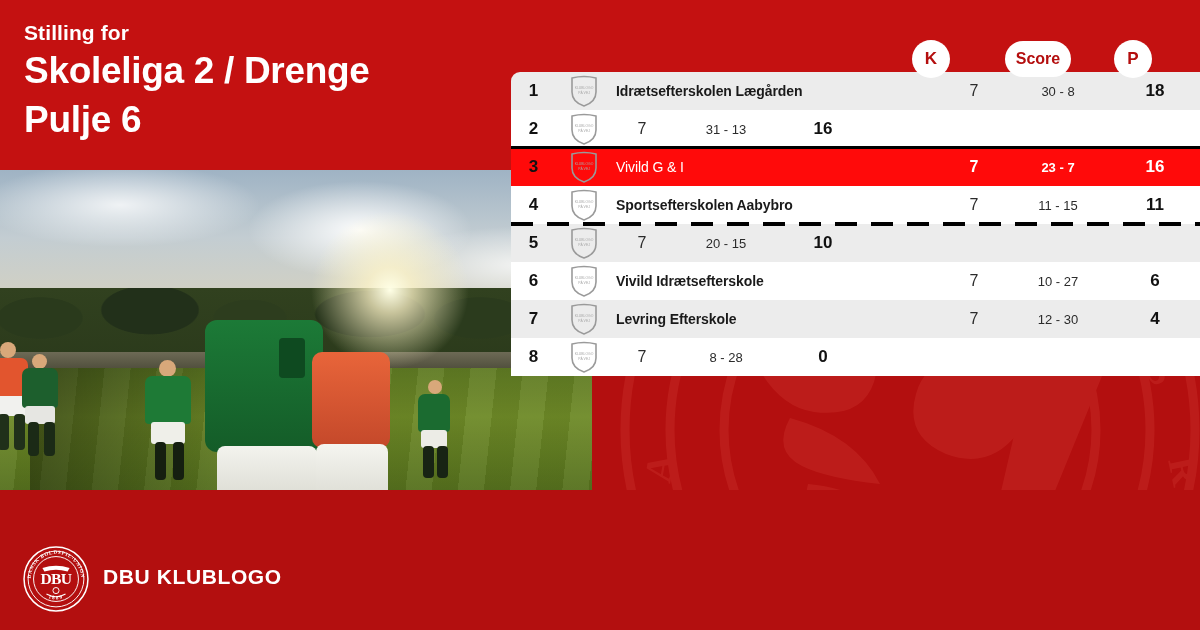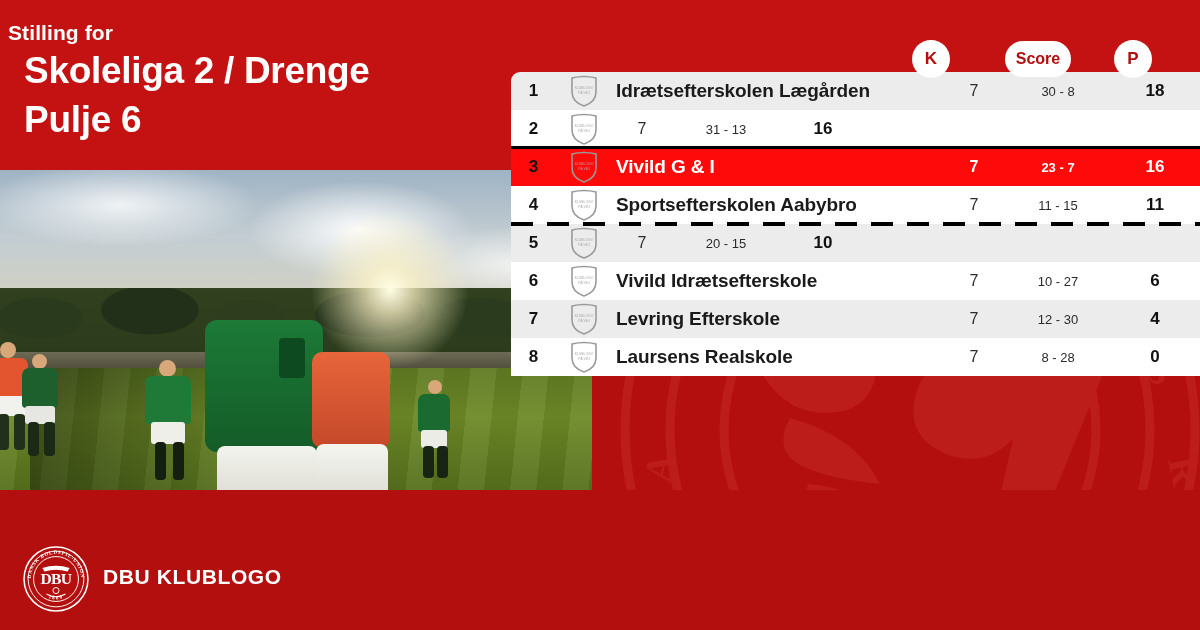--- a/index.html
+++ b/index.html
@@ -22,21 +22,21 @@
     position:absolute; left:610px; top:130px; width:600px; height:600px;
     opacity:.32;
   }
 
   
   #header-block{
     position:absolute; left:0; top:0; width:1200px; height:170px;
     background:#C41111;
   }
   #kicker{
-    position:absolute; left:8px; top:21px;
+    position:absolute; left:24px; top:21px;
     font-size:21px; font-weight:bold; color:#fff; letter-spacing:.1px;
   }
   #title-line-1{
     position:absolute; left:24px; top:50px;
     font-size:37px; font-weight:bold; color:#fff; letter-spacing:-.3px;
   }
   #title-line-2{
     position:absolute; left:24px; top:99px;
     font-size:37px; font-weight:bold; color:#fff; letter-spacing:-.3px;
   }
@@ -106,39 +106,39 @@
   .srow.highlight{ background:#FF0A0A; }
   .srow:first-child{ border-top-left-radius:9px; }
   .srow:last-child{ border-bottom-left-radius:0; }
 
   .c-rank{
     width:45px; text-align:center; font-size:17px; font-weight:bold; color:#111;
     flex:0 0 45px;
   }
   .c-badge{ flex:0 0 55px; display:flex; justify-content:center; align-items:center; }
   .c-team{
-    flex:1 1 auto; font-size:19px; font-weight:bold; color:#1a1a1a;
+    flex:1 1 auto; font-size:14px; font-weight:bold; color:#1a1a1a;
     padding-left:5px; letter-spacing:-.1px; white-space:nowrap; overflow:hidden;
   }
   .c-k{
     flex:0 0 64px; text-align:center; font-size:16px; color:#2b2b2b; font-weight:normal;
     margin-left:-1px;
   }
   .c-score{
     flex:0 0 104px; text-align:center; font-size:13px; color:#2b2b2b; font-weight:normal;
   }
   .c-pts{
     flex:0 0 90px; text-align:center; font-size:17px; color:#111; font-weight:bold;
   }
   .srow.highlight .c-team,
   .srow.highlight .c-k,
   .srow.highlight .c-score,
   .srow.highlight .c-pts{ color:#fff; }
   .srow.highlight .c-rank{ color:#111; }
-  .srow.highlight .c-team{ font-weight:bold; }
+  .srow.highlight .c-team{ font-weight:normal; }
   .srow.highlight .c-k,
   .srow.highlight .c-score{ font-weight:bold; }
 
   .shield{ display:block; }
 
   
   .solid-div{
     position:absolute; left:511px; width:689px; height:3px; background:#000; z-index:7;
   }
   .dashed-div{
@@ -351,21 +351,20 @@
     </div>
     <div class="srow even">
       <div class="c-rank">8</div>
       <div class="c-badge">
         <svg class="shield" width="30" height="34" viewBox="0 0 30 34">
           <path d="M3 4 q12 -3 24 0 v14 q0 10 -12 14 q-12 -4 -12 -14z" fill="none" stroke="#9a9a9a" stroke-width="1.6"></path>
           <text x="15" y="15" text-anchor="middle" fill="#a8a8a8" font-family="Liberation Sans, sans-serif" font-size="3.4">KLUBLOGO</text>
           <text x="15" y="20" text-anchor="middle" fill="#a8a8a8" font-family="Liberation Sans, sans-serif" font-size="3.4">PÅ VEJ</text>
         </svg>
       </div>
-      <div class="c-team">Laursens Realskole</div>
       <div class="c-k">7</div>
       <div class="c-score">8 - 28</div>
       <div class="c-pts">0</div>
     </div>
   </div>
 
 <div class="hbadge" id="hb-k">K</div>
 <div class="hbadge" id="hb-score">Score</div>
 <div class="hbadge" id="hb-p">P</div>
 

